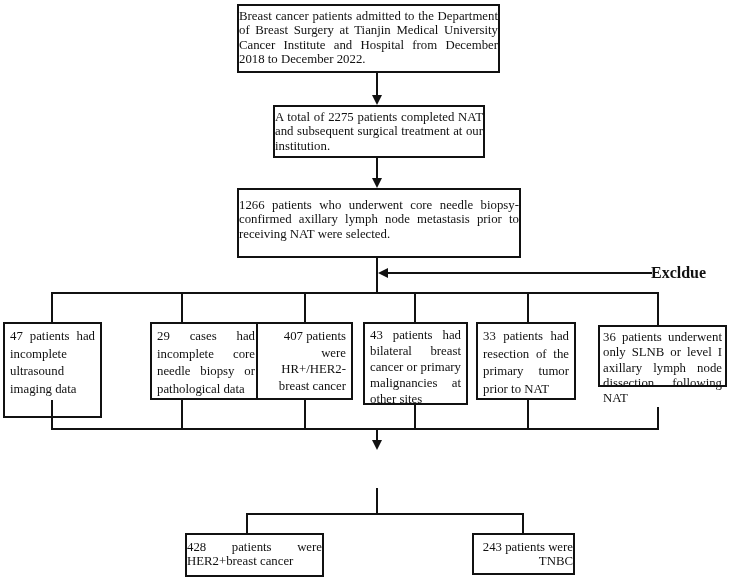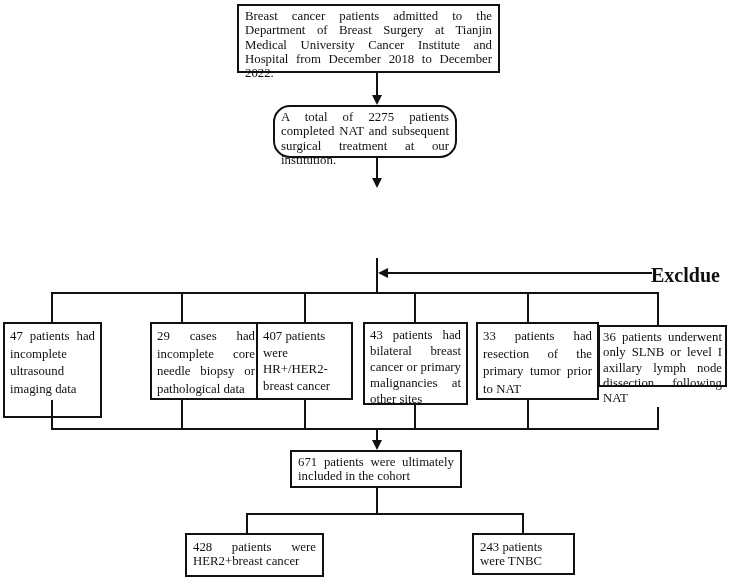--- a/index.html
+++ b/index.html
@@ -10,63 +10,64 @@
     background: #ffffff;
     font-family: "Liberation Serif", serif;
     color: #111111;
     overflow: hidden;
   }
   .box {
     position: absolute;
     box-sizing: border-box;
     border: 2px solid #111111;
     background: #ffffff;
-    padding: 3px 6px;
+    padding: 3px 0;
     font-size: 12.8px;
     line-height: 1.12;
     text-align: justify;
     text-justify: inter-word;
   }
   .excl {
     line-height: 1.38;
     padding: 4px 5px;
   }
-  .center { text-align: left; }
+  .center { text-align: right; }
   .line { position: absolute; background: #111111; }
   .arrow-down {
     position: absolute;
     width: 0; height: 0;
     border-left: 5px solid transparent;
     border-right: 5px solid transparent;
     border-top: 10px solid #111111;
   }
   .arrow-left {
     position: absolute;
     width: 0; height: 0;
     border-top: 5px solid transparent;
     border-bottom: 5px solid transparent;
     border-right: 10px solid #111111;
   }
   .label-bold {
     position: absolute;
     font-weight: bold;
-    font-size: 20px;
+    font-size: 16px;
     line-height: 1;
     white-space: nowrap;
   }
 </style>
 </head>
 <body>
 
 <div id="flowchart">
 
   <div class="box" style="left:237px; top:4px; width:263px; height:69px;">Breast cancer patients admitted to the Department of Breast Surgery at Tianjin Medical University Cancer Institute and Hospital from December 2018 to December 2022.</div>
 
-  <div class="box" style="left:273px; top:105px; width:184px; height:53px;border-radius:17px;">A total of 2275 patients completed NAT and subsequent surgical treatment at our institution.</div>
+  <div class="box" style="left:273px; top:105px; width:212px; height:53px;">A total of 2275 patients completed NAT and subsequent surgical treatment at our institution.</div>
 
+  <div class="box" style="left:237px; top:188px; width:284px; height:70px; padding-top:8px;">1266 patients who underwent core needle biopsy-confirmed axillary lymph node metastasis prior to receiving NAT were selected.</div>
 
   <div class="line" style="left:376px; top:73px; width:2px; height:23px;"></div>
   <div class="arrow-down" style="left:372px; top:95px;"></div>
 
   <div class="line" style="left:376px; top:158px; width:2px; height:21px;"></div>
   <div class="arrow-down" style="left:372px; top:178px;"></div>
 
   <div class="line" style="left:376px; top:258px; width:2px; height:36px;"></div>
 
   <div class="line" style="left:386px; top:272px; width:266px; height:2px;"></div>
@@ -78,36 +79,35 @@
   <div class="line" style="left:181px; top:292px; width:2px; height:30px;"></div>
   <div class="line" style="left:304px; top:292px; width:2px; height:30px;"></div>
   <div class="line" style="left:414px; top:292px; width:2px; height:30px;"></div>
   <div class="line" style="left:527px; top:292px; width:2px; height:30px;"></div>
   <div class="line" style="left:657px; top:292px; width:2px; height:33px;"></div>
 
   <div class="box excl" style="left:3px;   top:322px; width:99px;  height:96px;">47 patients had incomplete ultrasound imaging data</div>
   <div class="box excl" style="left:126px; top:322px; width:112px; height:78px;margin-left:24px;">29 cases had incomplete core needle biopsy or pathological data</div>
   <div class="box excl center" style="left:256px; top:322px; width:97px; height:78px; line-height:1.3;">407 patients were HR+/HER2- breast cancer</div>
   <div class="box excl" style="left:363px; top:322px; width:105px; height:83px; line-height:1.25;">43 patients had bilateral breast cancer or primary malignancies at other sites</div>
-  <div class="box excl" style="left:476px; top:322px; width:123px; height:78px;">33 patients had resection of the primary tumor prior to NAT</div>
+  <div class="box excl" style="left:476px; top:322px; width:100px; height:78px;">33 patients had resection of the primary tumor prior to NAT</div>
   <div class="box excl" style="left:598px; top:325px; width:129px; height:62px; line-height:1.2; padding:3px 3px;">36 patients underwent only SLNB or level I axillary lymph node dissection following NAT</div>
 
   <div class="line" style="left:51px;  top:400px; width:2px; height:30px;"></div>
   <div class="line" style="left:181px; top:400px; width:2px; height:30px;"></div>
   <div class="line" style="left:304px; top:400px; width:2px; height:30px;"></div>
   <div class="line" style="left:414px; top:405px; width:2px; height:25px;"></div>
   <div class="line" style="left:527px; top:400px; width:2px; height:30px;"></div>
   <div class="line" style="left:657px; top:407px; width:2px; height:23px;"></div>
 
   <div class="line" style="left:51px; top:428px; width:608px; height:2px;"></div>
 
   <div class="line" style="left:376px; top:428px; width:2px; height:13px;"></div>
   <div class="arrow-down" style="left:372px; top:440px;"></div>
 
-  <div class="box" style="left:290px; top:450px; width:172px; height:38px;">671 patients were ultimately included in the cohort</div>
 
   <div class="line" style="left:376px; top:488px; width:2px; height:27px;"></div>
   <div class="line" style="left:246px; top:513px; width:278px; height:2px;"></div>
   <div class="line" style="left:246px; top:513px; width:2px; height:20px;"></div>
   <div class="line" style="left:522px; top:513px; width:2px; height:20px;"></div>
 
   <div class="box" style="left:185px; top:533px; width:139px; height:44px; padding-top:5px;">428 patients were HER2+breast cancer</div>
   <div class="box center" style="left:472px; top:533px; width:103px; height:42px; padding-top:5px;">243 patients were TNBC</div>
 
 </div>

